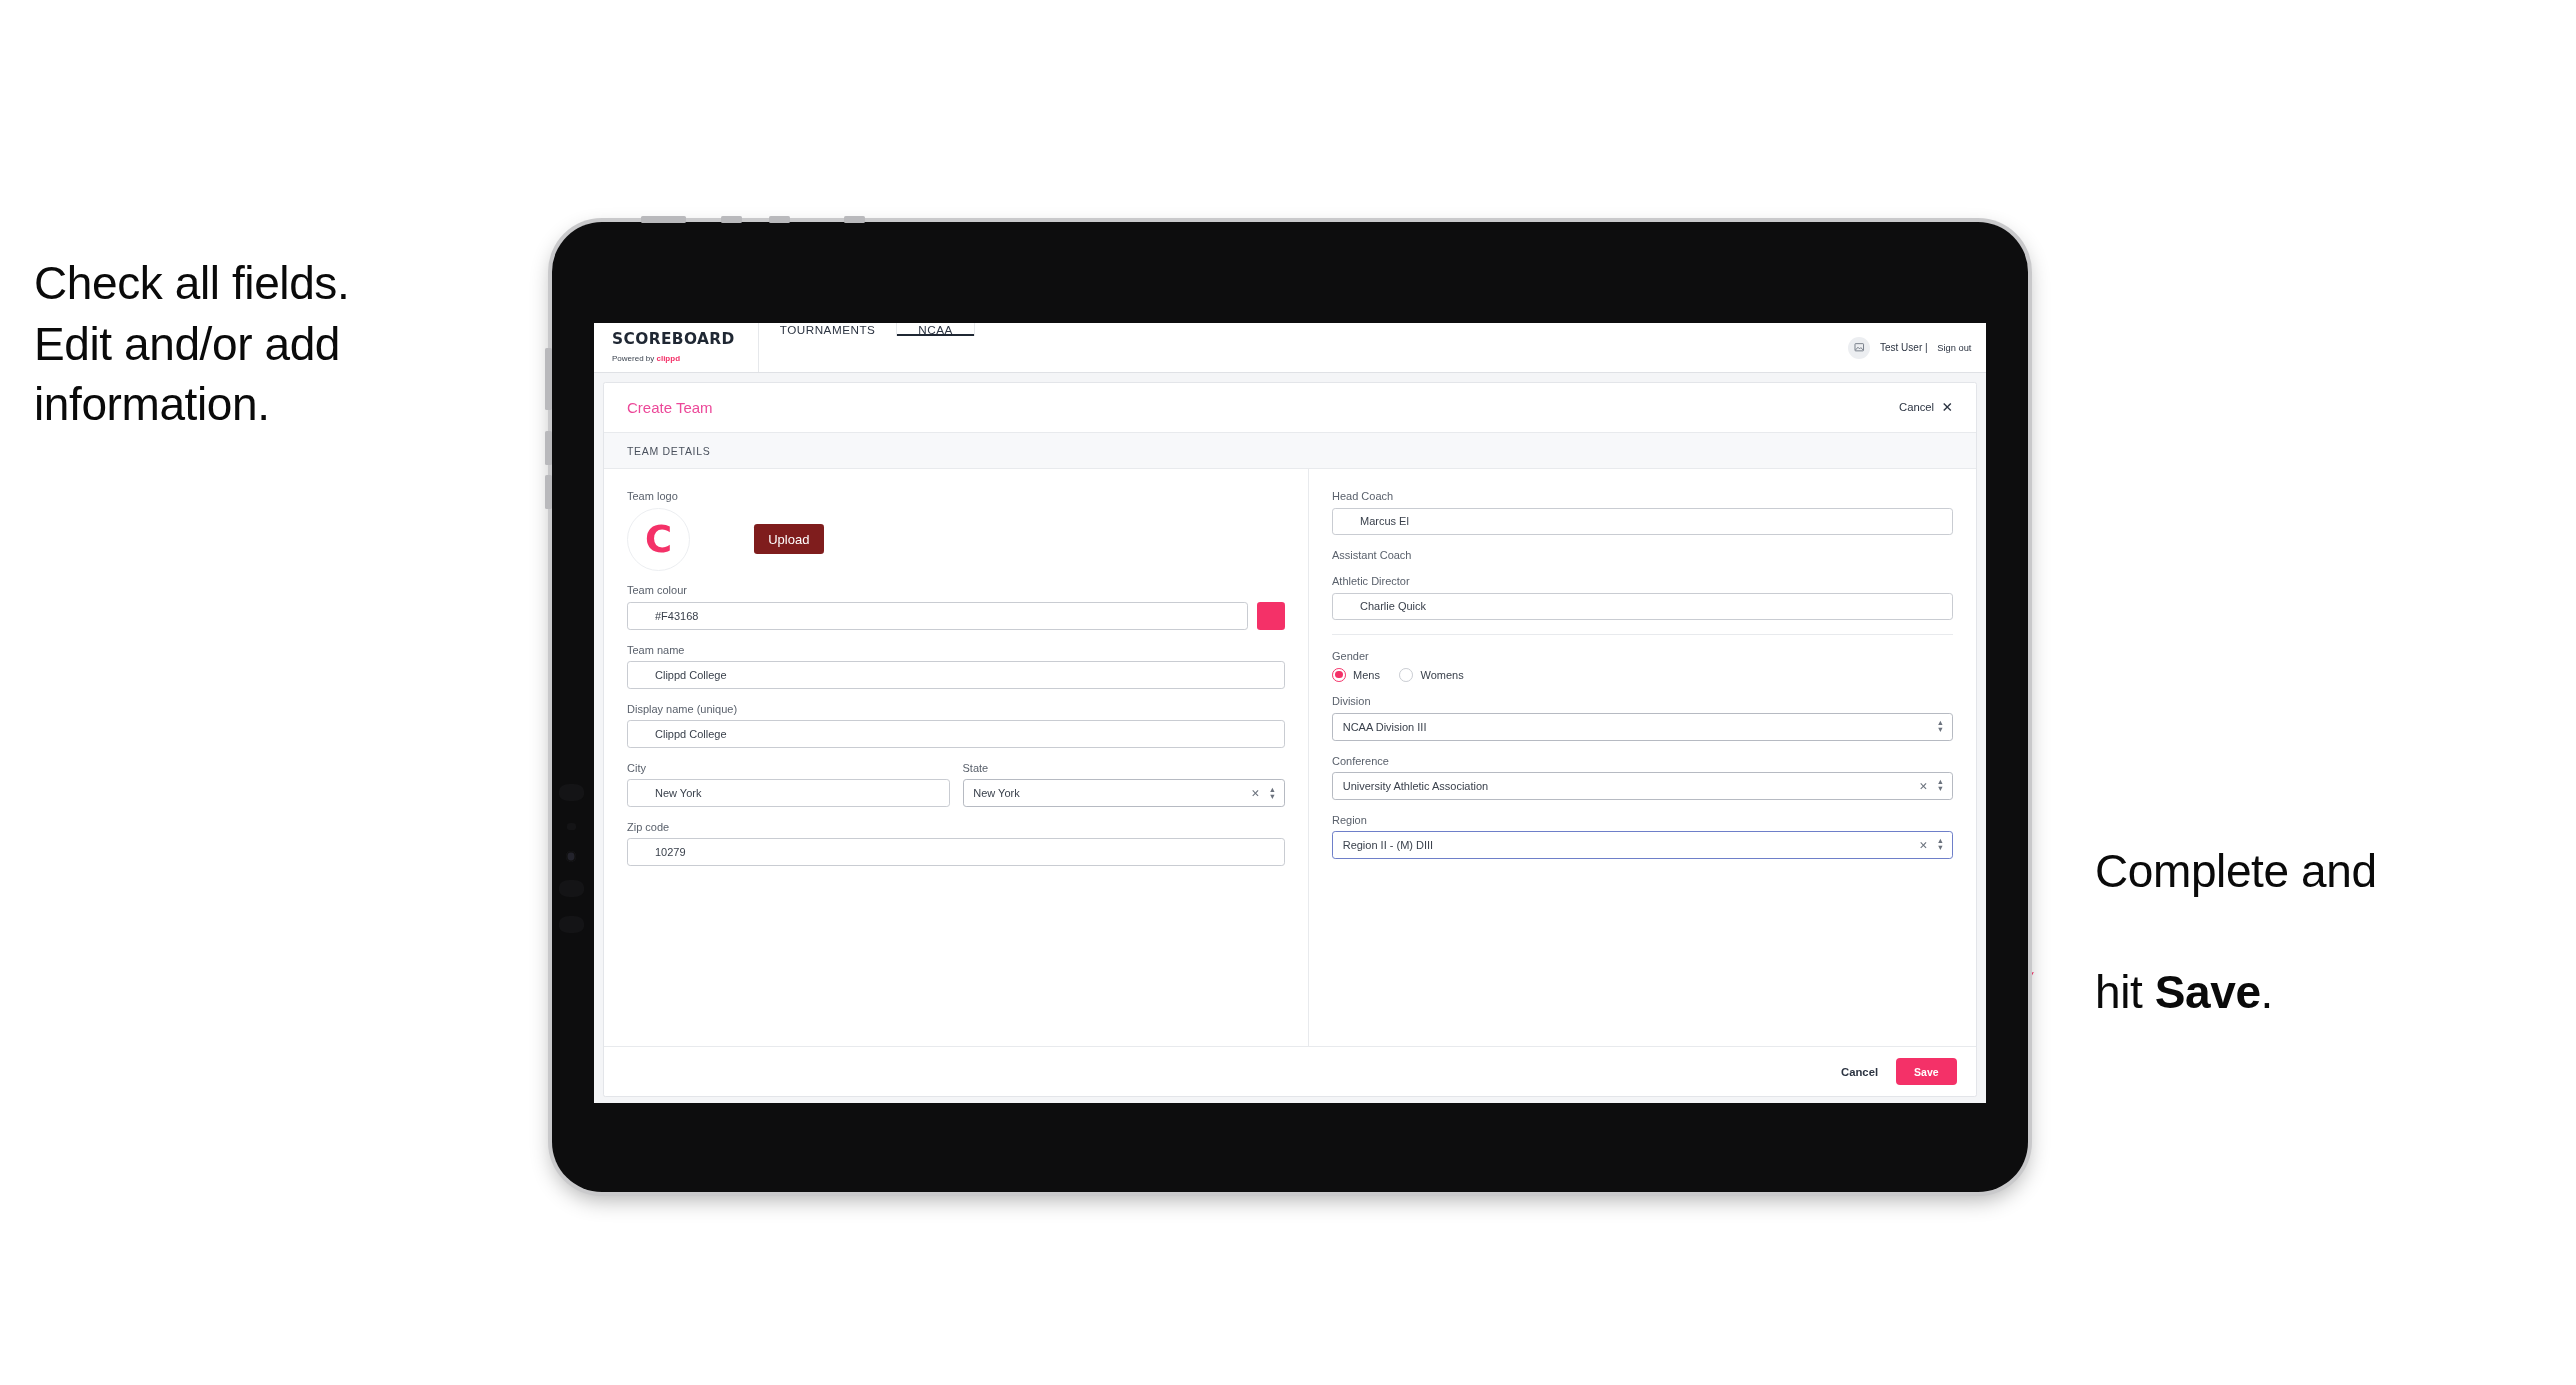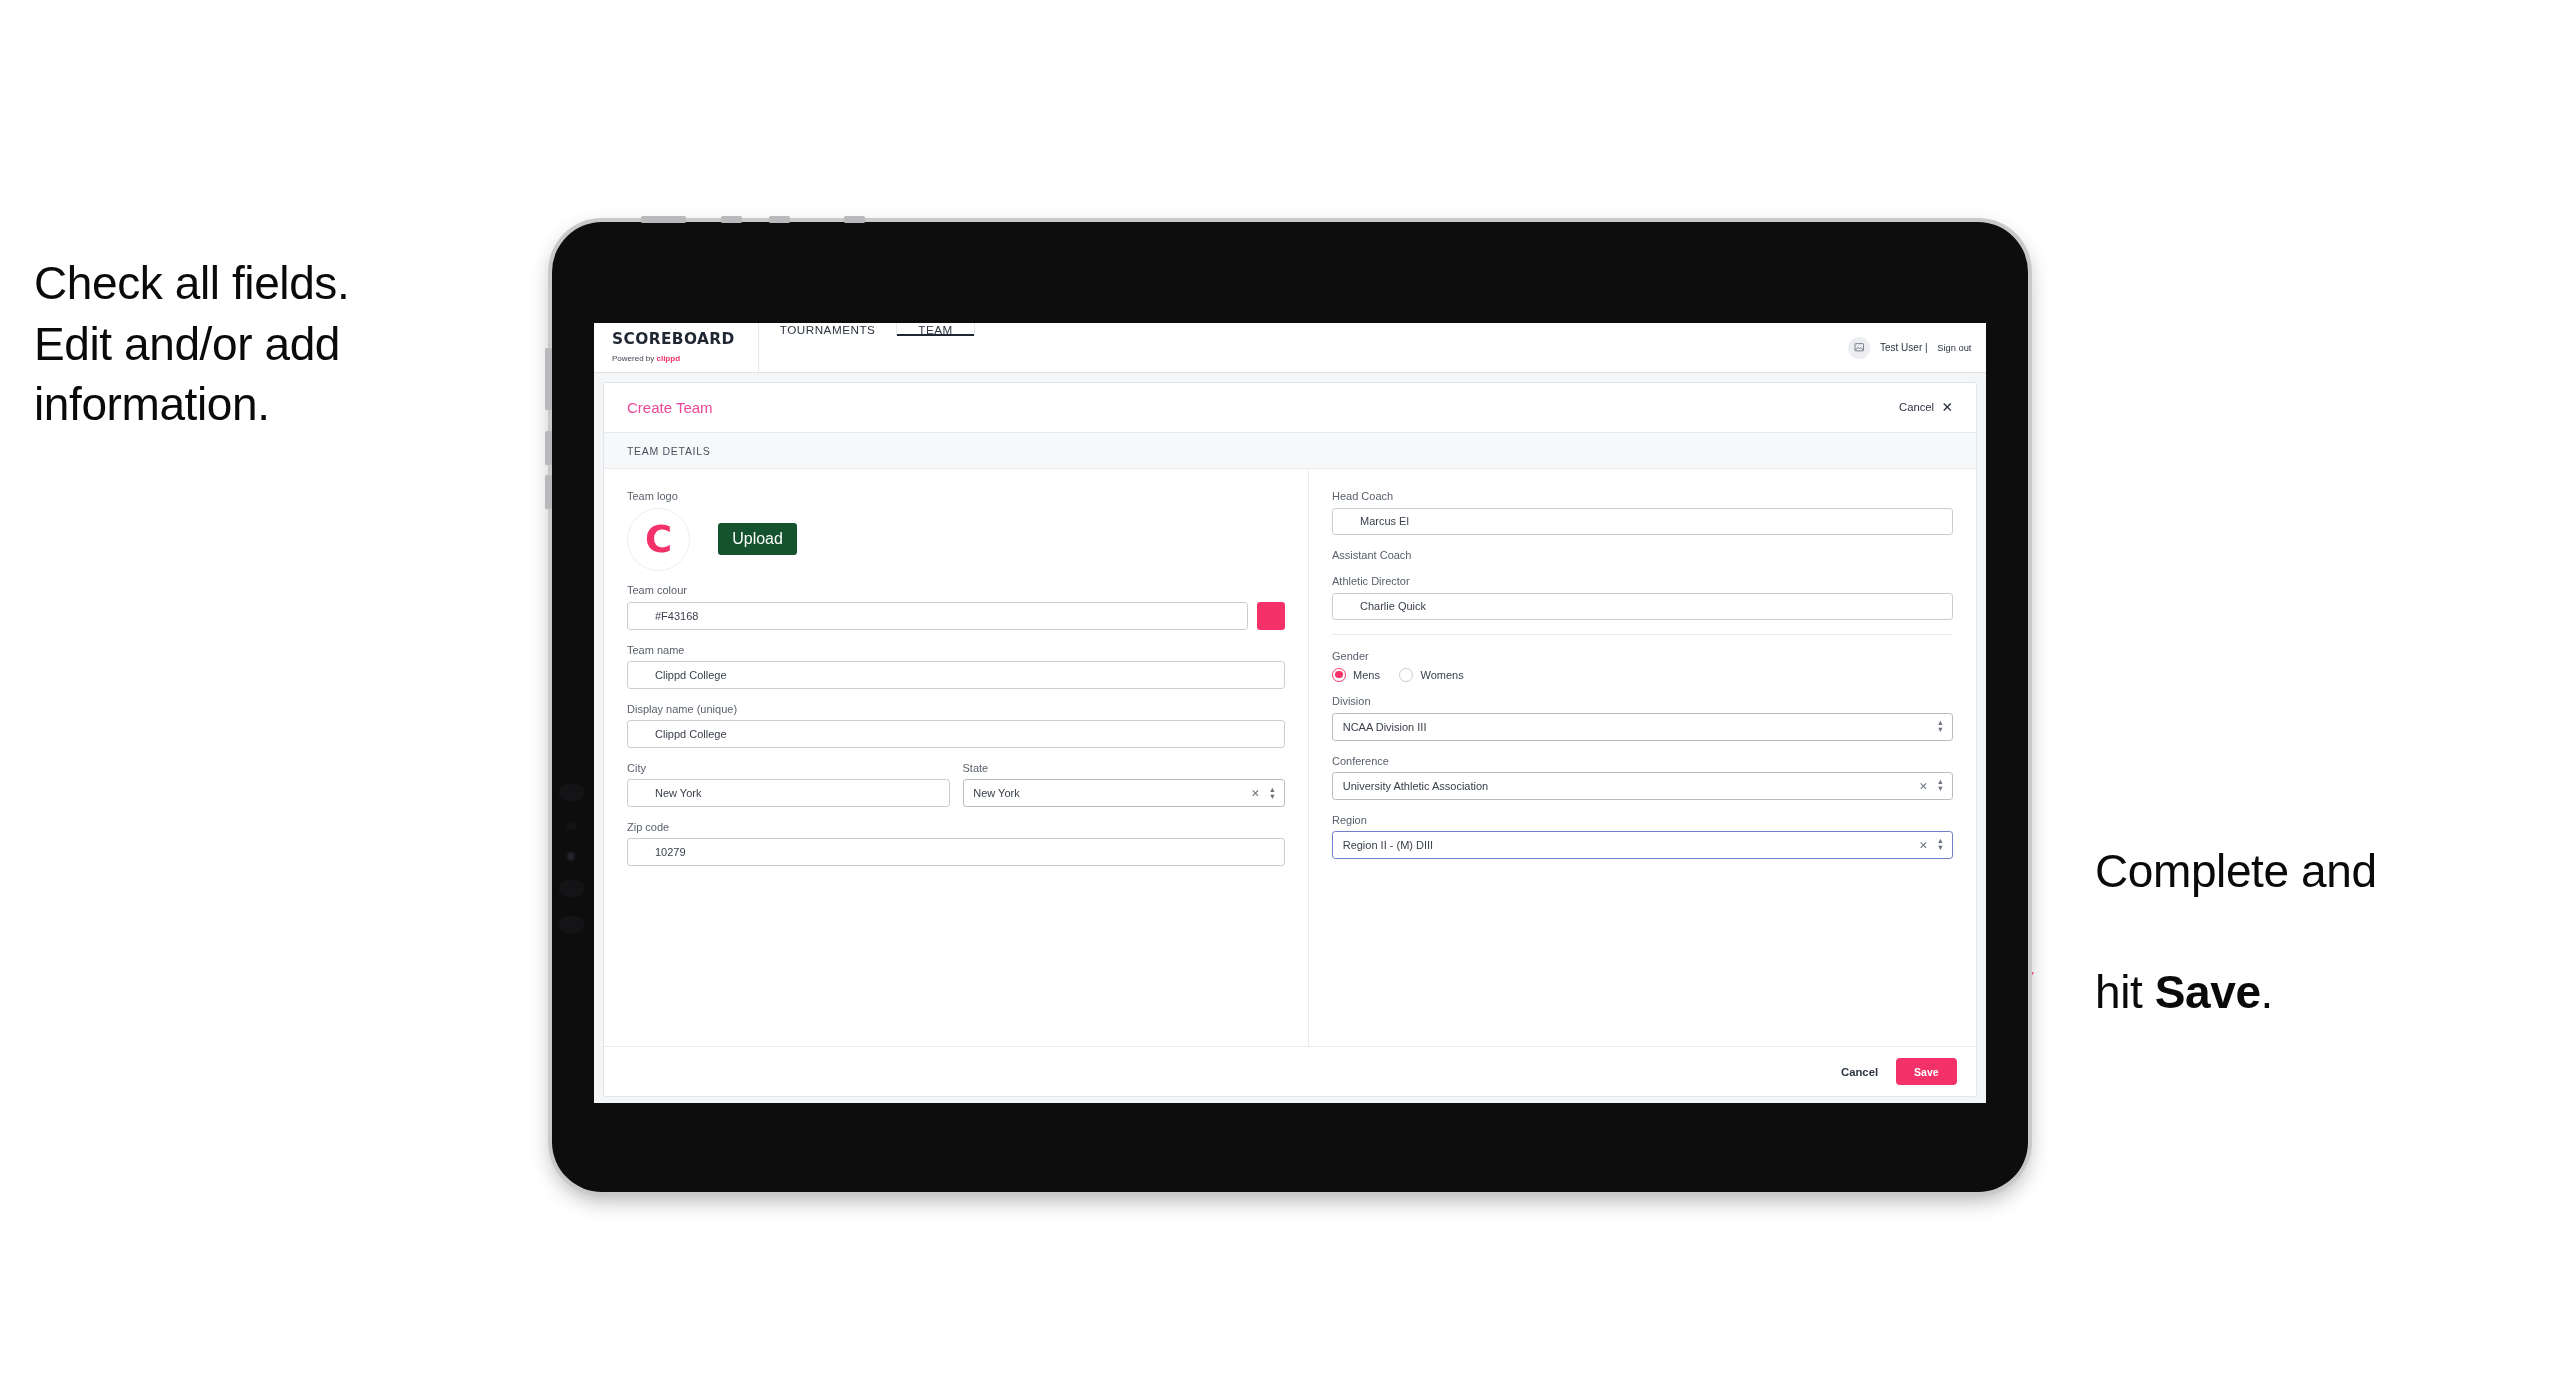--- a/index.html
+++ b/index.html
@@ -224,26 +224,27 @@
     display: flex; align-items: center; justify-content: center;
   }
   .logo-letter {
     font-family: "DejaVu Sans", sans-serif;
     font-weight: 700;
     font-size: 37px;
     color: #f43168;
     line-height: 1;
   }
   .upload-btn {
-    background: #14532d;
+    background: #7f1d1d;
     color: #ffffff;
-    font-size: 16px;
+    font-size: 13px;
     padding: 7.3px 14.6px;
     border-radius: 3.2px;
     cursor: pointer;
+    margin-left: 36px;
   }
 
   .colour-row { display: flex; align-items: stretch; gap: 9px; }
   .colour-row .input { flex: 1; }
   .swatch {
     width: 27.6px; height: 27.6px;
     border-radius: 3.2px;
     background: #f43168;
     cursor: pointer;
   }
@@ -325,21 +326,21 @@
 
     <div class="screen">
 
       <div class="navbar">
         <div class="brand">
           <div class="brand-main">SCOREBOARD</div>
           <div class="brand-sub"><span>Powered by </span><span class="accent">clippd</span></div>
         </div>
         <div class="navtabs">
           <div class="navtab">TOURNAMENTS</div>
-          <div class="navtab active">TEAM</div>
+          <div class="navtab active">NCAA</div>
         </div>
         <div class="nav-right">
           <div class="avatar">
             <svg width="10.5" height="10.5" viewBox="0 0 16 16">
               <rect x="1.5" y="2.5" width="13" height="11" rx="1" fill="none" stroke="#5b6370" stroke-width="1.2"></rect>
               <path d="M2.5 12 L6 8 L8.5 10.5 L10.5 8.5 L13.5 12" fill="none" stroke="#5b6370" stroke-width="1.2"></path>
             </svg>
           </div>
           <div class="nav-user">Test User |</div>
           <div class="nav-signout">Sign out</div>

